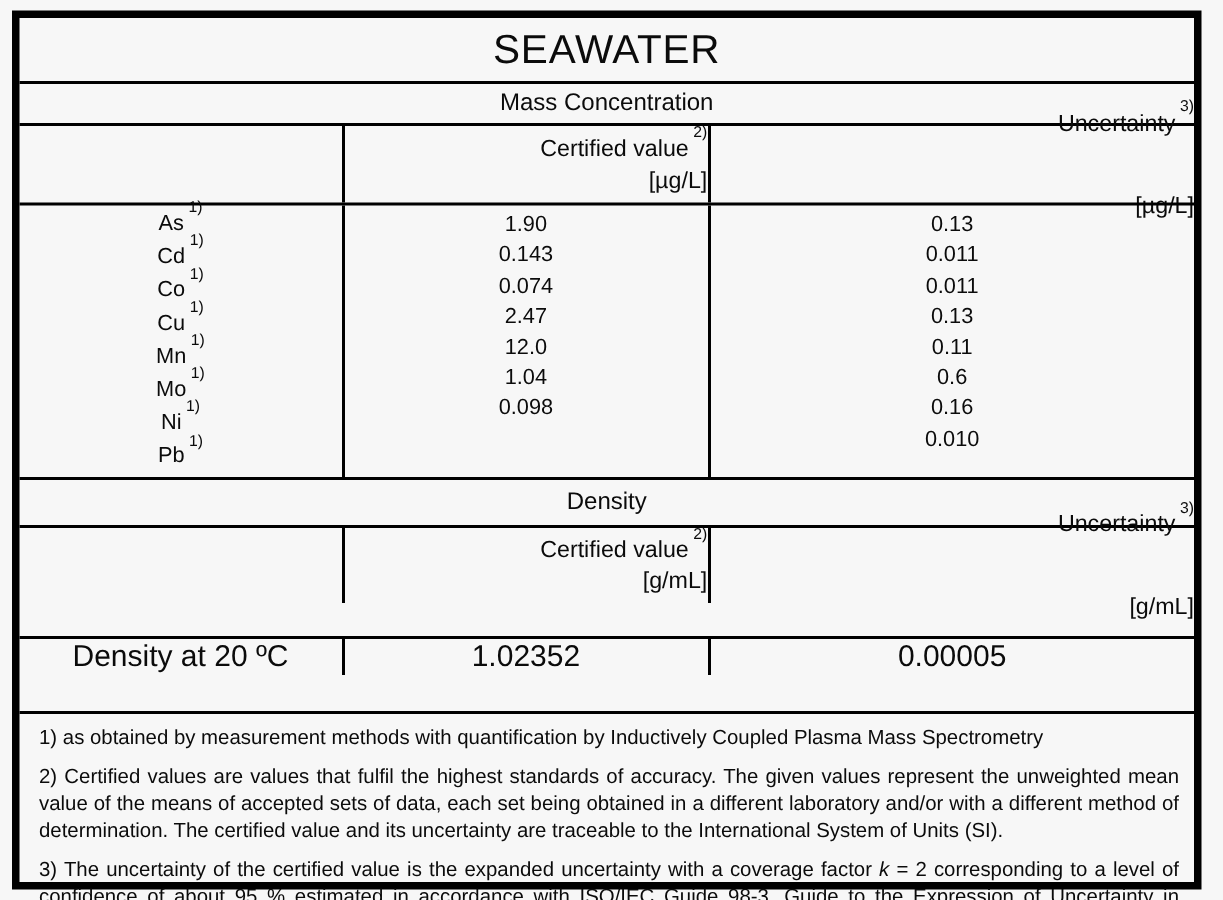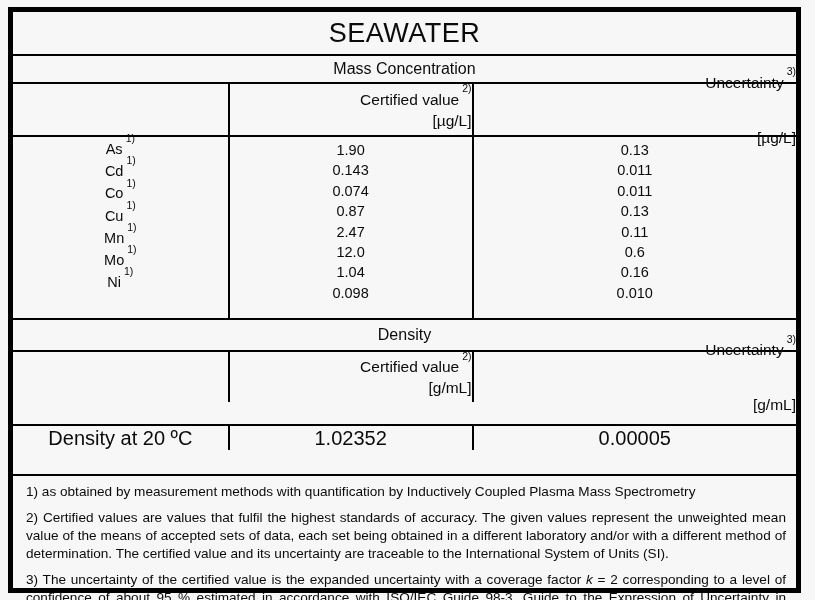--- a/index.html
+++ b/index.html
@@ -78,26 +78,26 @@
 
     <div class="row data-row bt cols">
       <div class="c1 col-inner labels">
         <div class="ln"><span>As</span><sup class="note">1)</sup></div>
         <div class="ln"><span>Cd</span><sup class="note">1)</sup></div>
         <div class="ln"><span>Co</span><sup class="note">1)</sup></div>
         <div class="ln"><span>Cu</span><sup class="note">1)</sup></div>
         <div class="ln"><span>Mn</span><sup class="note">1)</sup></div>
         <div class="ln"><span>Mo</span><sup class="note">1)</sup></div>
         <div class="ln"><span>Ni</span><sup class="note">1)</sup></div>
+        <div class="ln"><span>Pb</span><sup class="note">1)</sup></div>
       </div>
       <div class="c2 col-inner vals">
         <div class="ln">1.90</div>
         <div class="ln">0.143</div>
         <div class="ln">0.074</div>
-        <div class="ln">0.87</div>
         <div class="ln">2.47</div>
         <div class="ln">12.0</div>
         <div class="ln">1.04</div>
         <div class="ln">0.098</div>
       </div>
       <div class="c3 col-inner vals">
         <div class="ln">0.13</div>
         <div class="ln">0.011</div>
         <div class="ln">0.011</div>
         <div class="ln">0.13</div>

